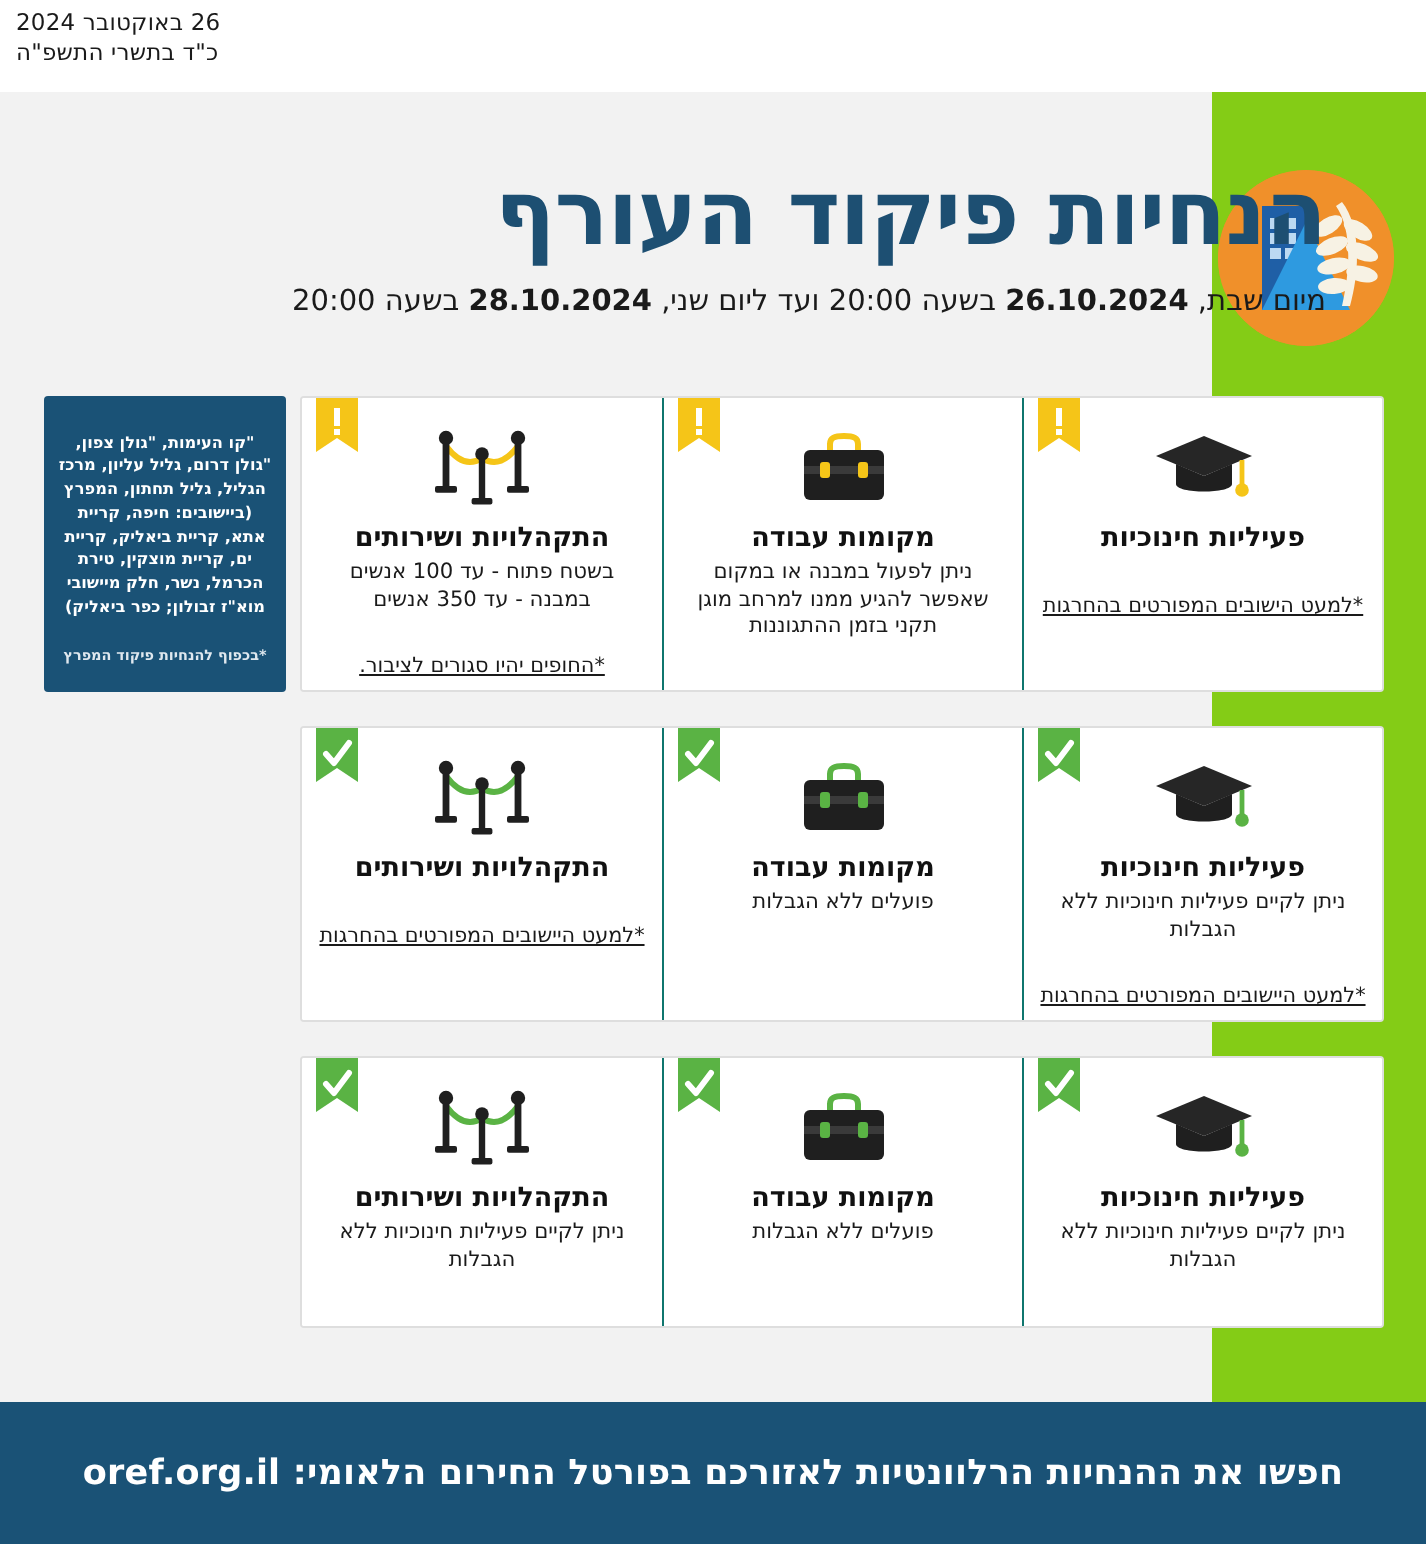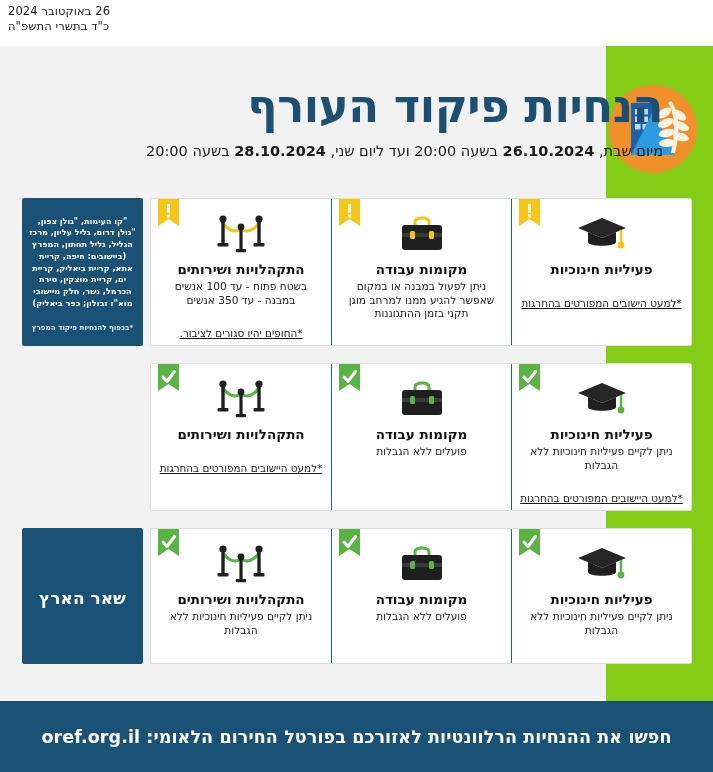--- a/index.html
+++ b/index.html
@@ -390,23 +390,20 @@
                   <rect x="25.4" y="16" width="3.2" height="20"></rect>
                   <rect x="21.8" y="36" width="10.4" height="3.2" rx="1"></rect>
               </g>
             </svg>
           </div>
           <div class="card-title">התקהלויות ושירותים</div>
           <div class="card-body">ניתן לקיים פעיליות חינוכיות ללא הגבלות</div>
         </div>
 
       </div>
-      <div class="panel">
-        <div class="panel-big">שאר הארץ</div>
-      </div>
     </div>
 
   </div>
 
   <div class="footer">
     <div class="footer-text">
       <span>חפשו את ההנחיות הרלוונטיות לאזורכם בפורטל החירום הלאומי: </span><span class="url">oref.org.il</span>
     </div>
   </div>
 

